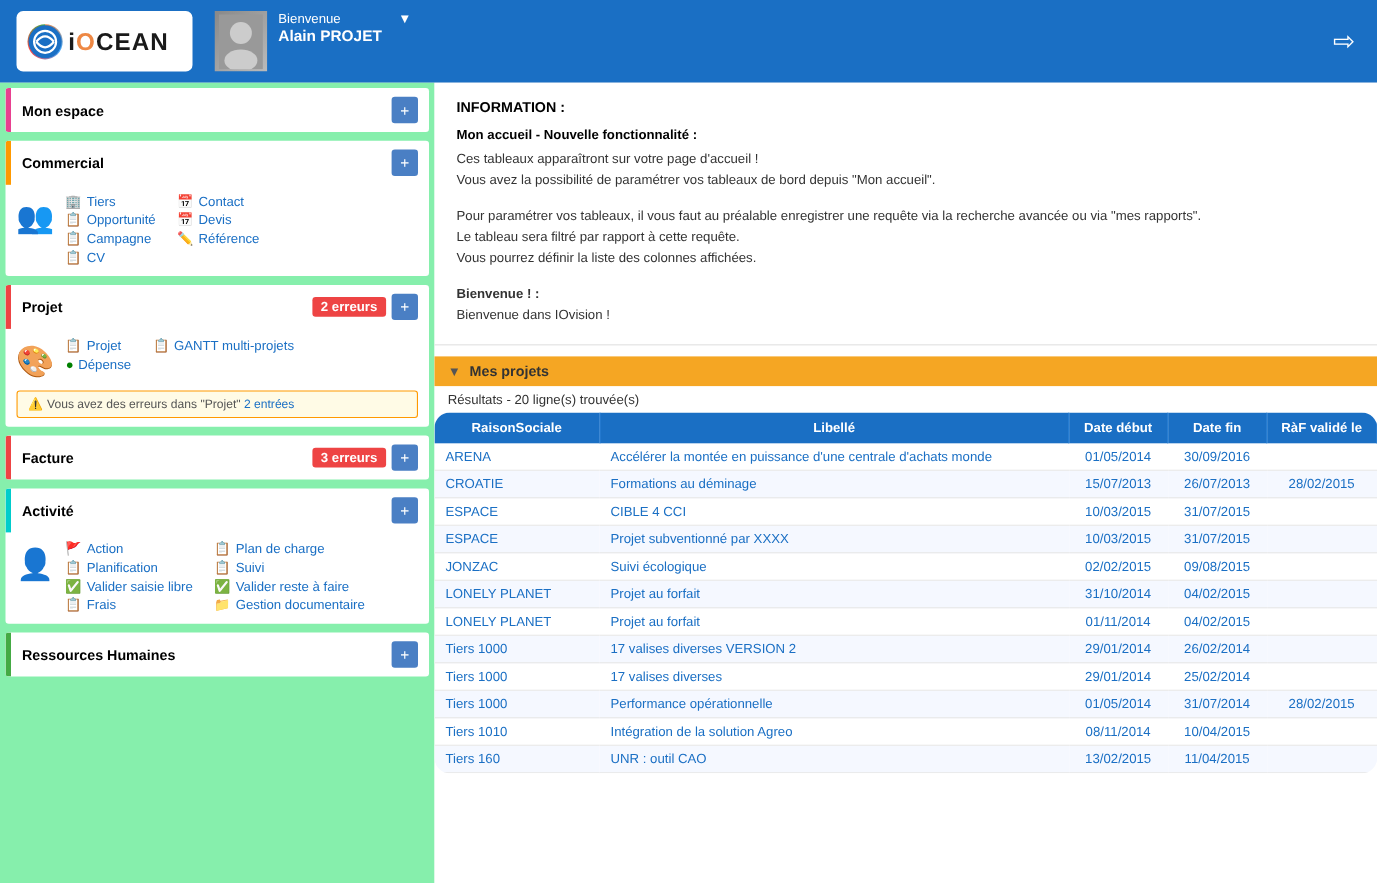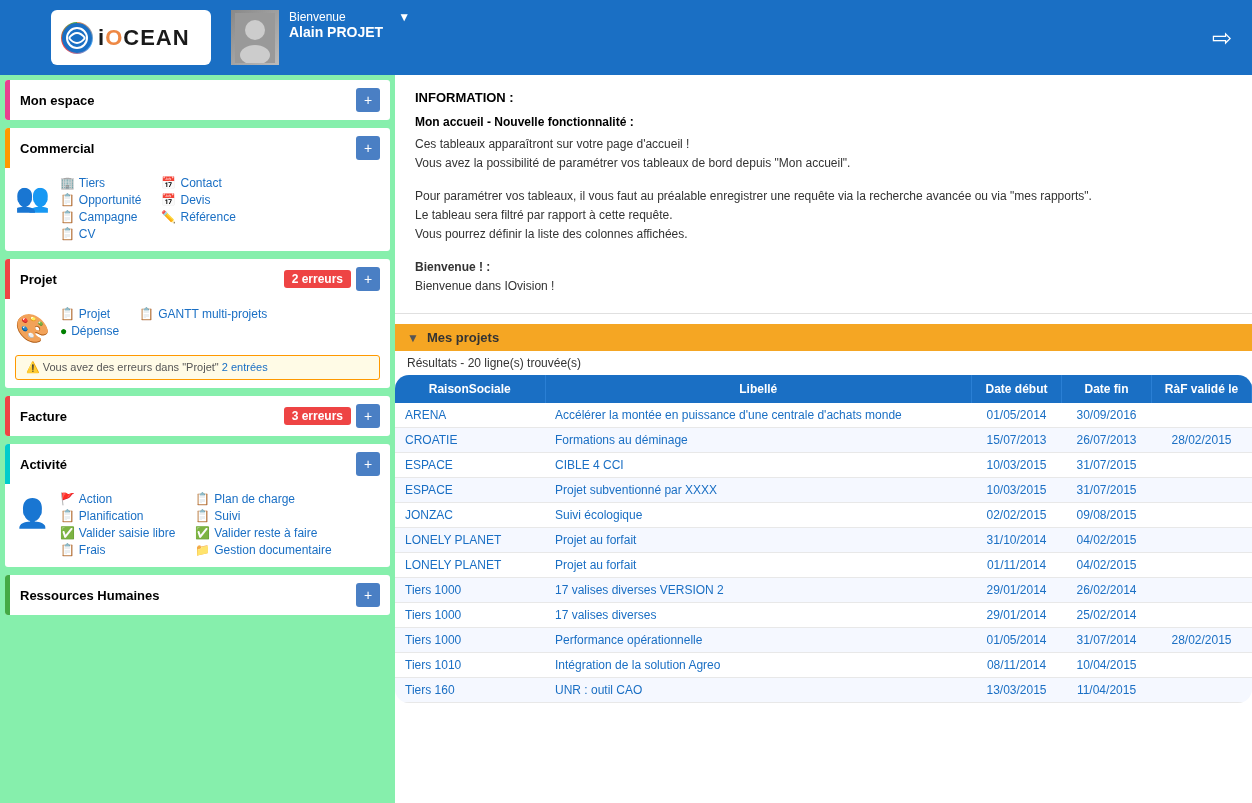--- a/index.html
+++ b/index.html
@@ -16,21 +16,20 @@
     }
     .logo-box {
       background: white;
       border-radius: 6px;
       padding: 5px 10px;
       display: flex;
       align-items: center;
       gap: 5px;
       height: 55px;
       width: 160px;
-      margin-left: 36px;
     }
     .logo-circle {
       width: 32px; height: 32px;
       background: conic-gradient(#e84, #4af, #f44, #4a4);
       border-radius: 50%;
       display: flex; align-items: center; justify-content: center;
       font-weight: bold; font-size: 10px; color: white;
     }
     .logo-text {
       font-size: 22px; font-weight: bold; color: #1a1a1a; letter-spacing: 1px;
@@ -486,21 +485,21 @@
               <tr>
     <td><a href="#">Tiers 1010</a></td>
     <td><a href="#">Intégration de la solution Agreo</a></td>
     <td><a href="#">08/11/2014</a></td>
     <td><a href="#">10/04/2015</a></td>
     <td></td>
   </tr>
               <tr>
     <td><a href="#">Tiers 160</a></td>
     <td><a href="#">UNR : outil CAO</a></td>
-    <td><a href="#">13/03/2015</a></td>
+    <td><a href="#">13/02/2015</a></td>
     <td><a href="#">11/04/2015</a></td>
     <td></td>
   </tr>
             </tbody>
         </table>
       </div>
     </div>
 
   </div>
 </div>

